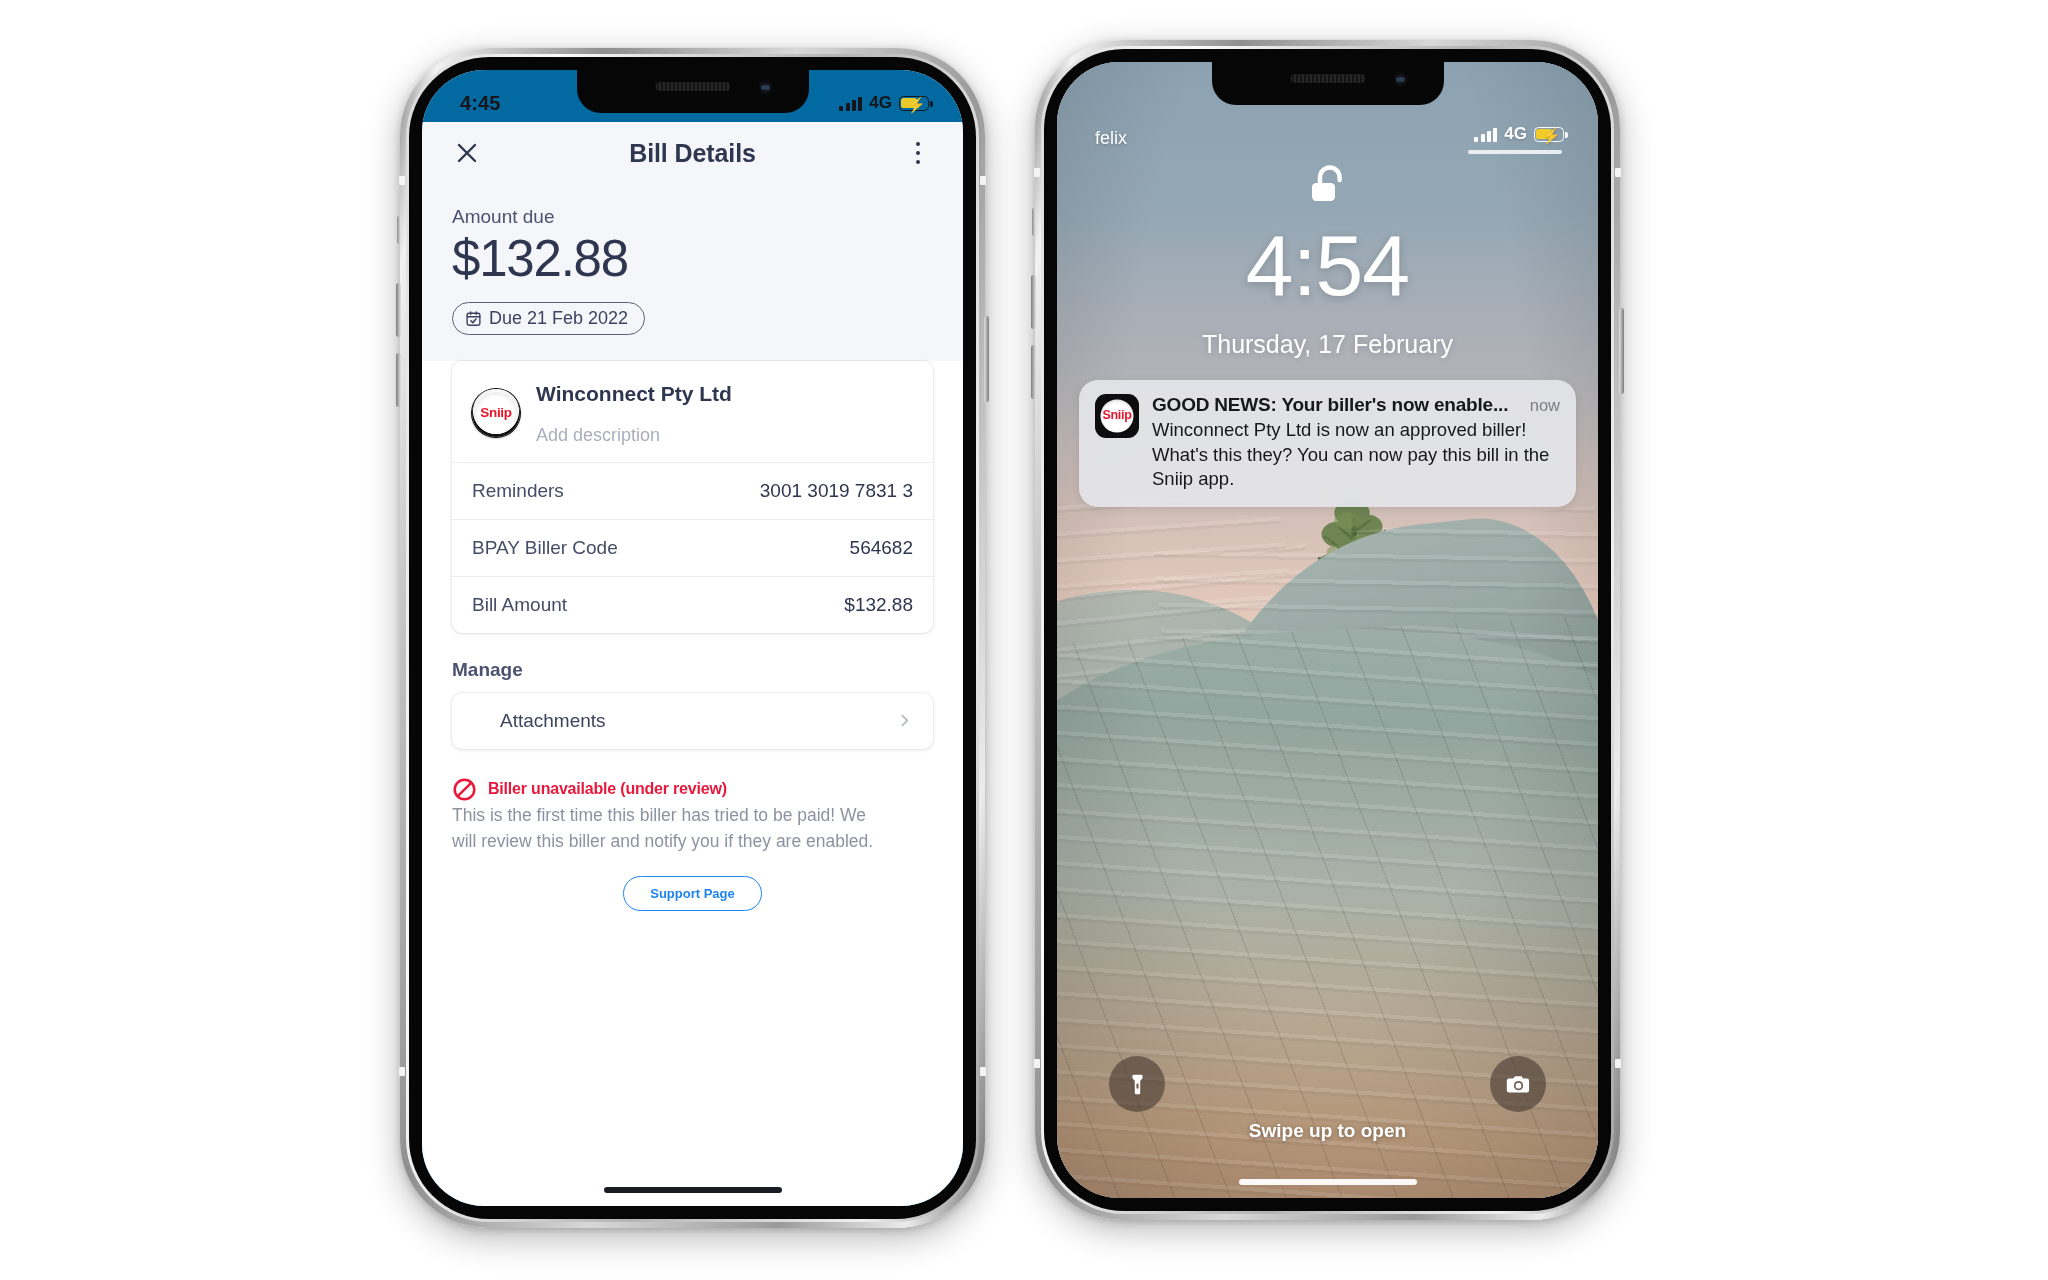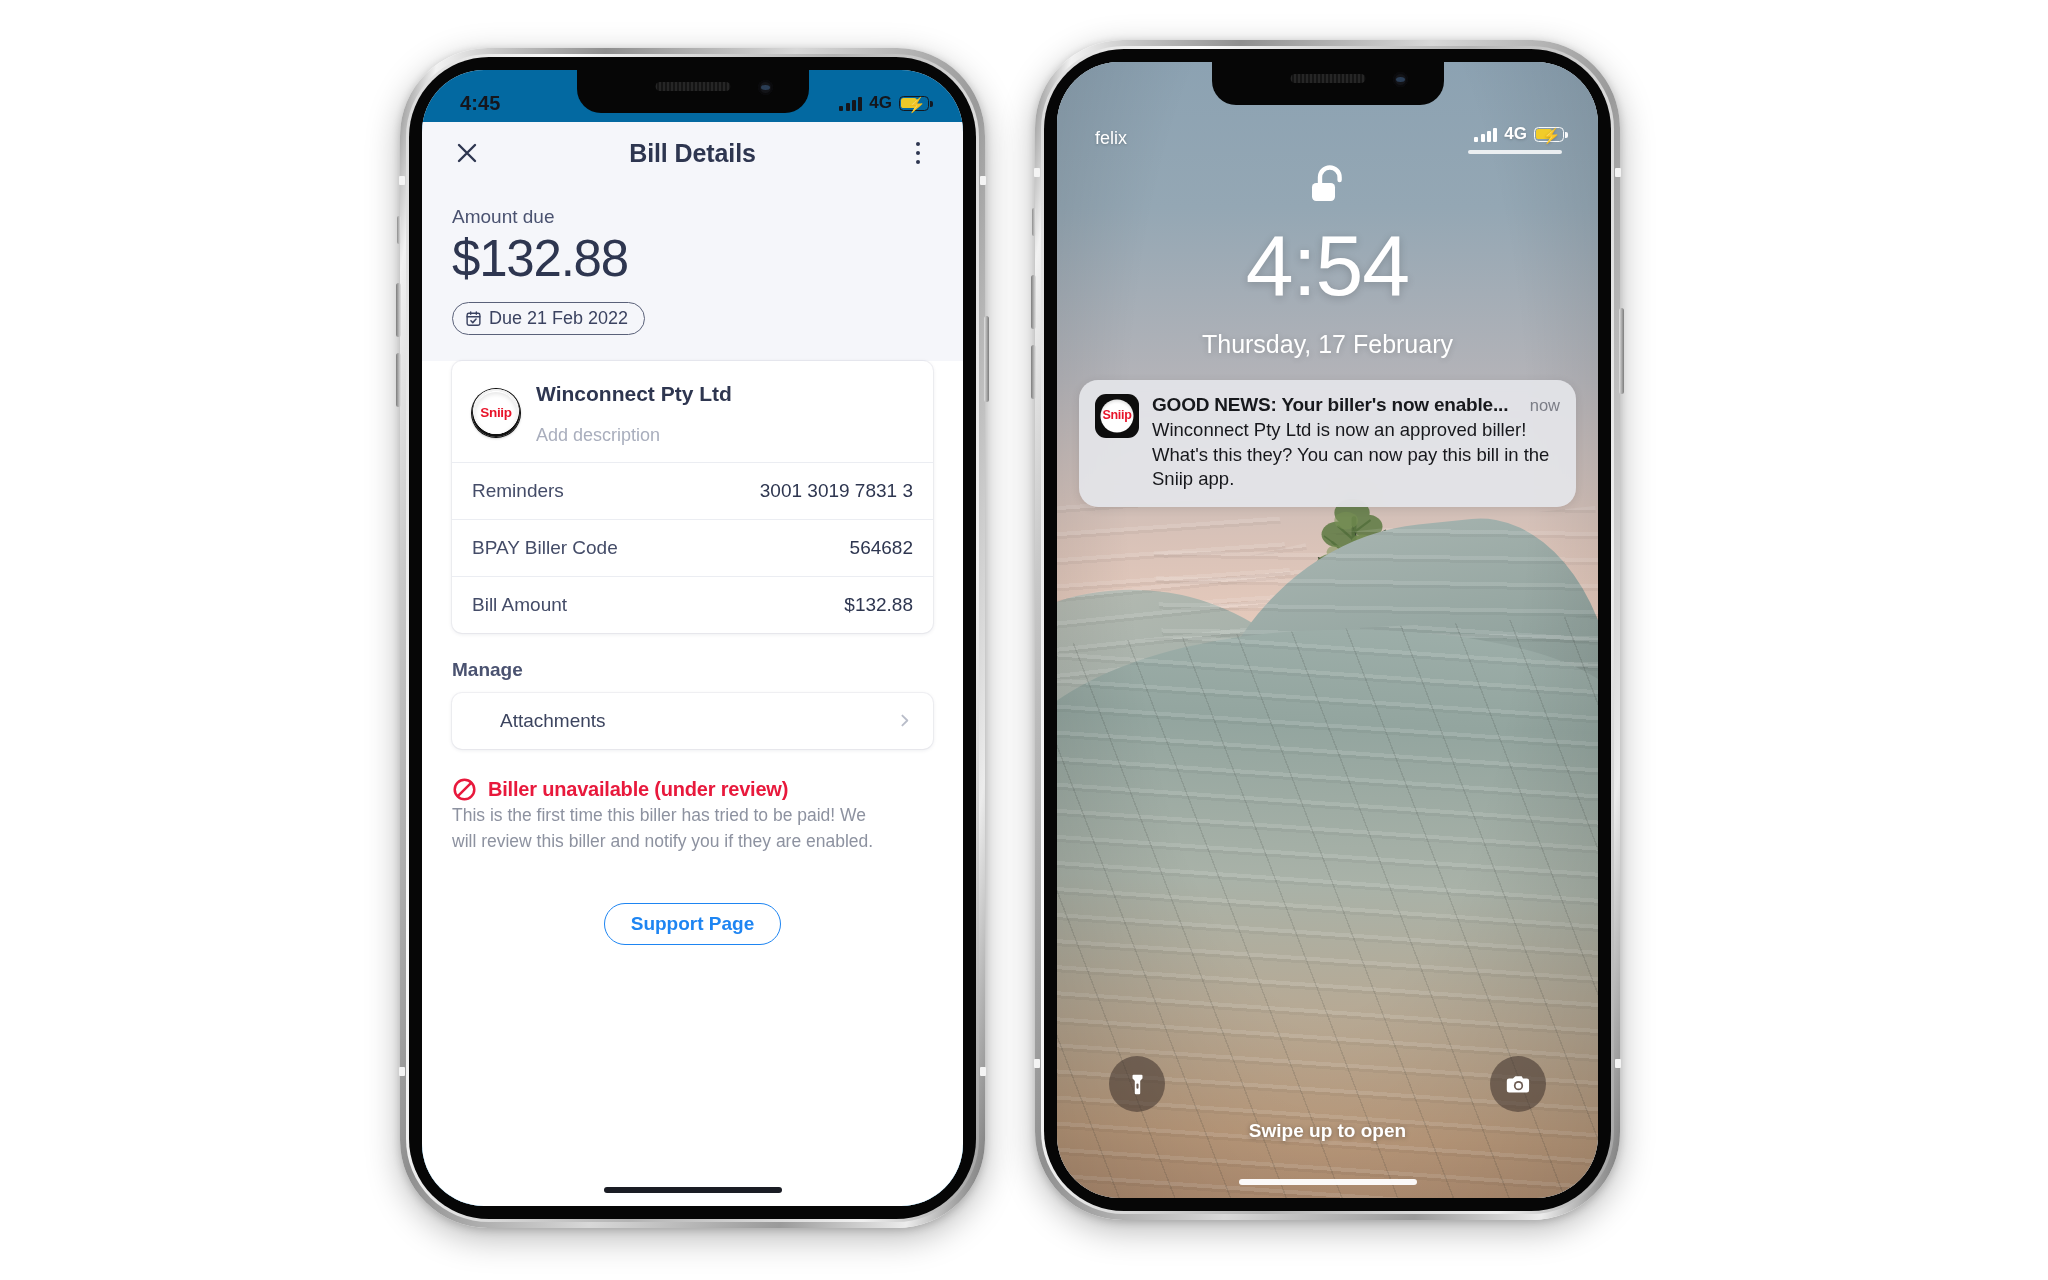--- a/index.html
+++ b/index.html
@@ -143,26 +143,26 @@
 
   .section-title{ font-size:19px; font-weight:700; color:#4a5270; padding:26px 30px 12px; }
   .nav-item{ display:flex; align-items:center; justify-content:space-between;
     padding:17px 20px; border-top:1px solid #ebedf2; cursor:pointer; }
   .nav-item:first-child{ border-top:none; }
   .nav-item-label{ font-size:19px; color:#3c445f;margin-left:28px; }
   .chev{ color:#b9bdc9; }
 
   .alert{ padding:28px 30px 0; }
   .alert-head{ display:flex; align-items:center; gap:11px; }
-  .alert-title{ font-size:20px; font-weight:700; color:#e8193c; letter-spacing:-.2px; }
+  .alert-title{ font-size:16px; font-weight:700; color:#e8193c; letter-spacing:-.2px; }
   .alert-body{ font-size:17.5px; line-height:1.5; color:#8d92a0; max-width:430px; }
   .support-wrap{ display:flex; justify-content:center; margin-top:22px; }
   .support-btn{
     border:1.7px solid #1e85f2; color:#1e85f2; border-radius:22px;
-    padding:9px 26px; font-size:19px; font-weight:700; background:transparent; cursor:pointer;margin-top:27px;
+    padding:9px 26px; font-size:13px; font-weight:700; background:transparent; cursor:pointer;
   }
 
   
   .lock{ position:absolute; inset:0; overflow:hidden; background:#8ea3b3; }
   .wp{ position:absolute; inset:0; }
   .wp-sky{ position:absolute; left:0; right:0; top:0; height:58%;
     background:linear-gradient(180deg,#8ca2b2 0%,#94a7b4 22%,#b3b3b8 48%,#d8c2b8 72%,#e8cbbc 88%,#eccfbe 100%); }
   .wp-tree{ position:absolute; left:44%; top:35%; width:118px; height:190px; }
   .wp-rock-r{
     position:absolute; right:-4%; top:41%; width:82%; height:40%;

